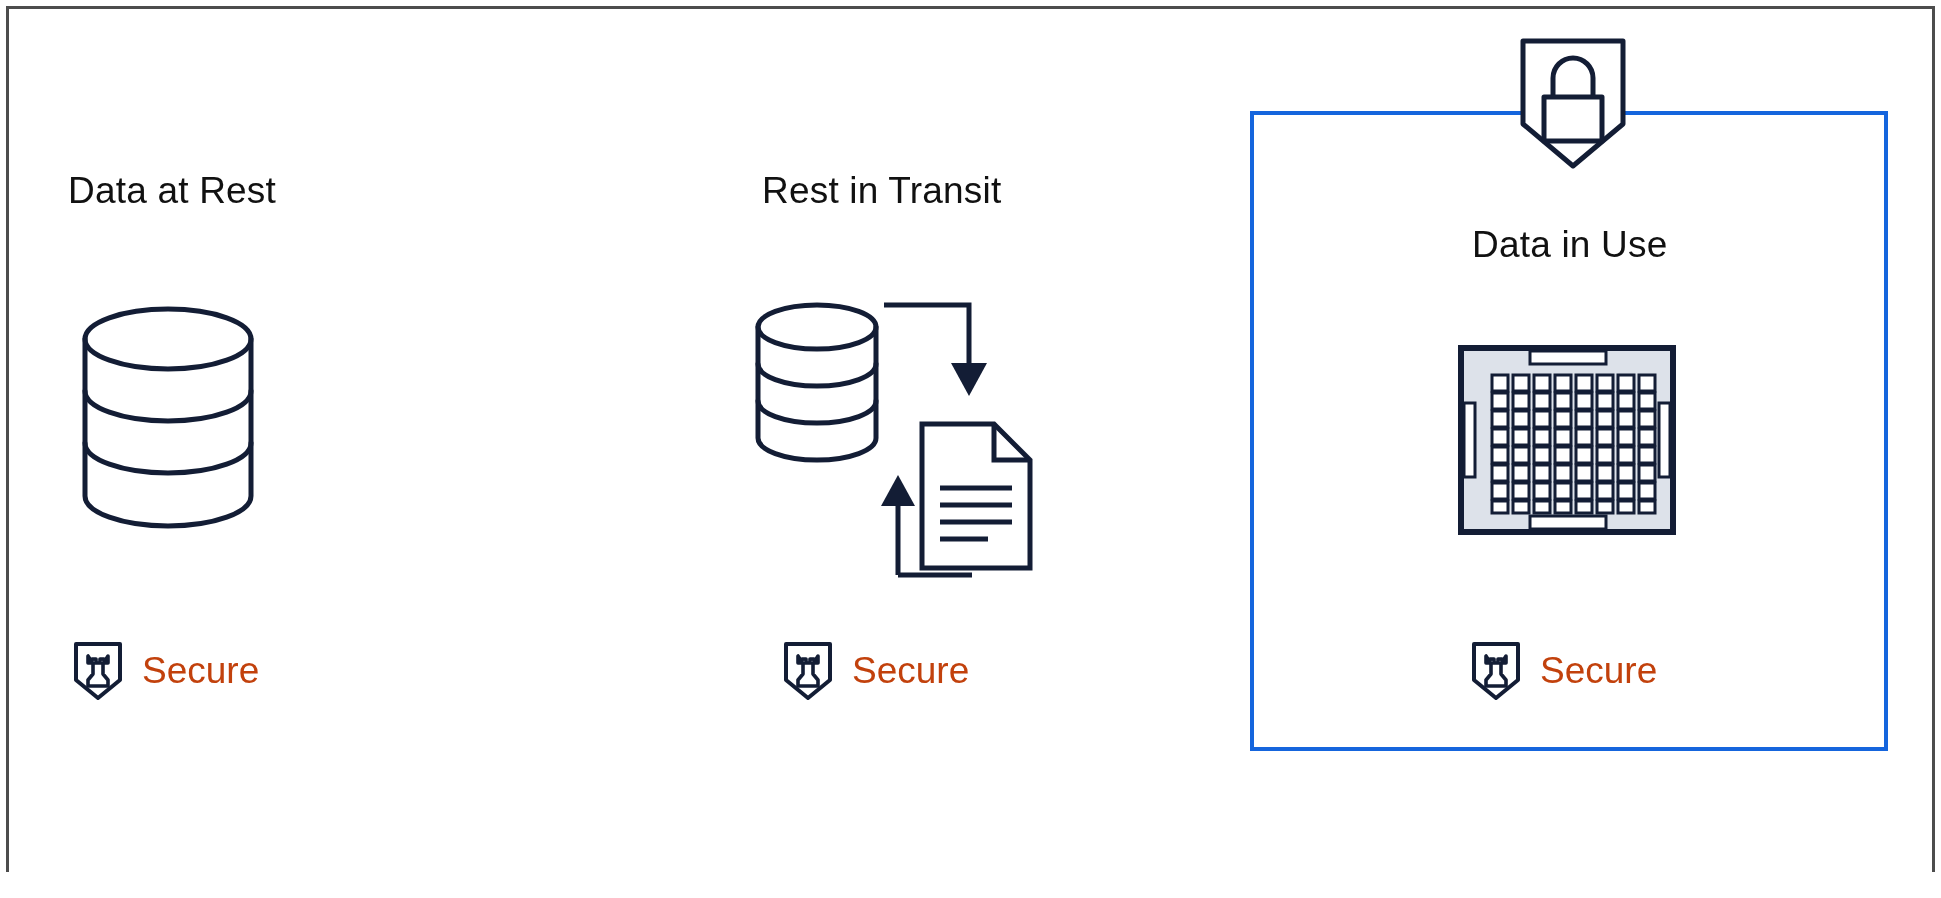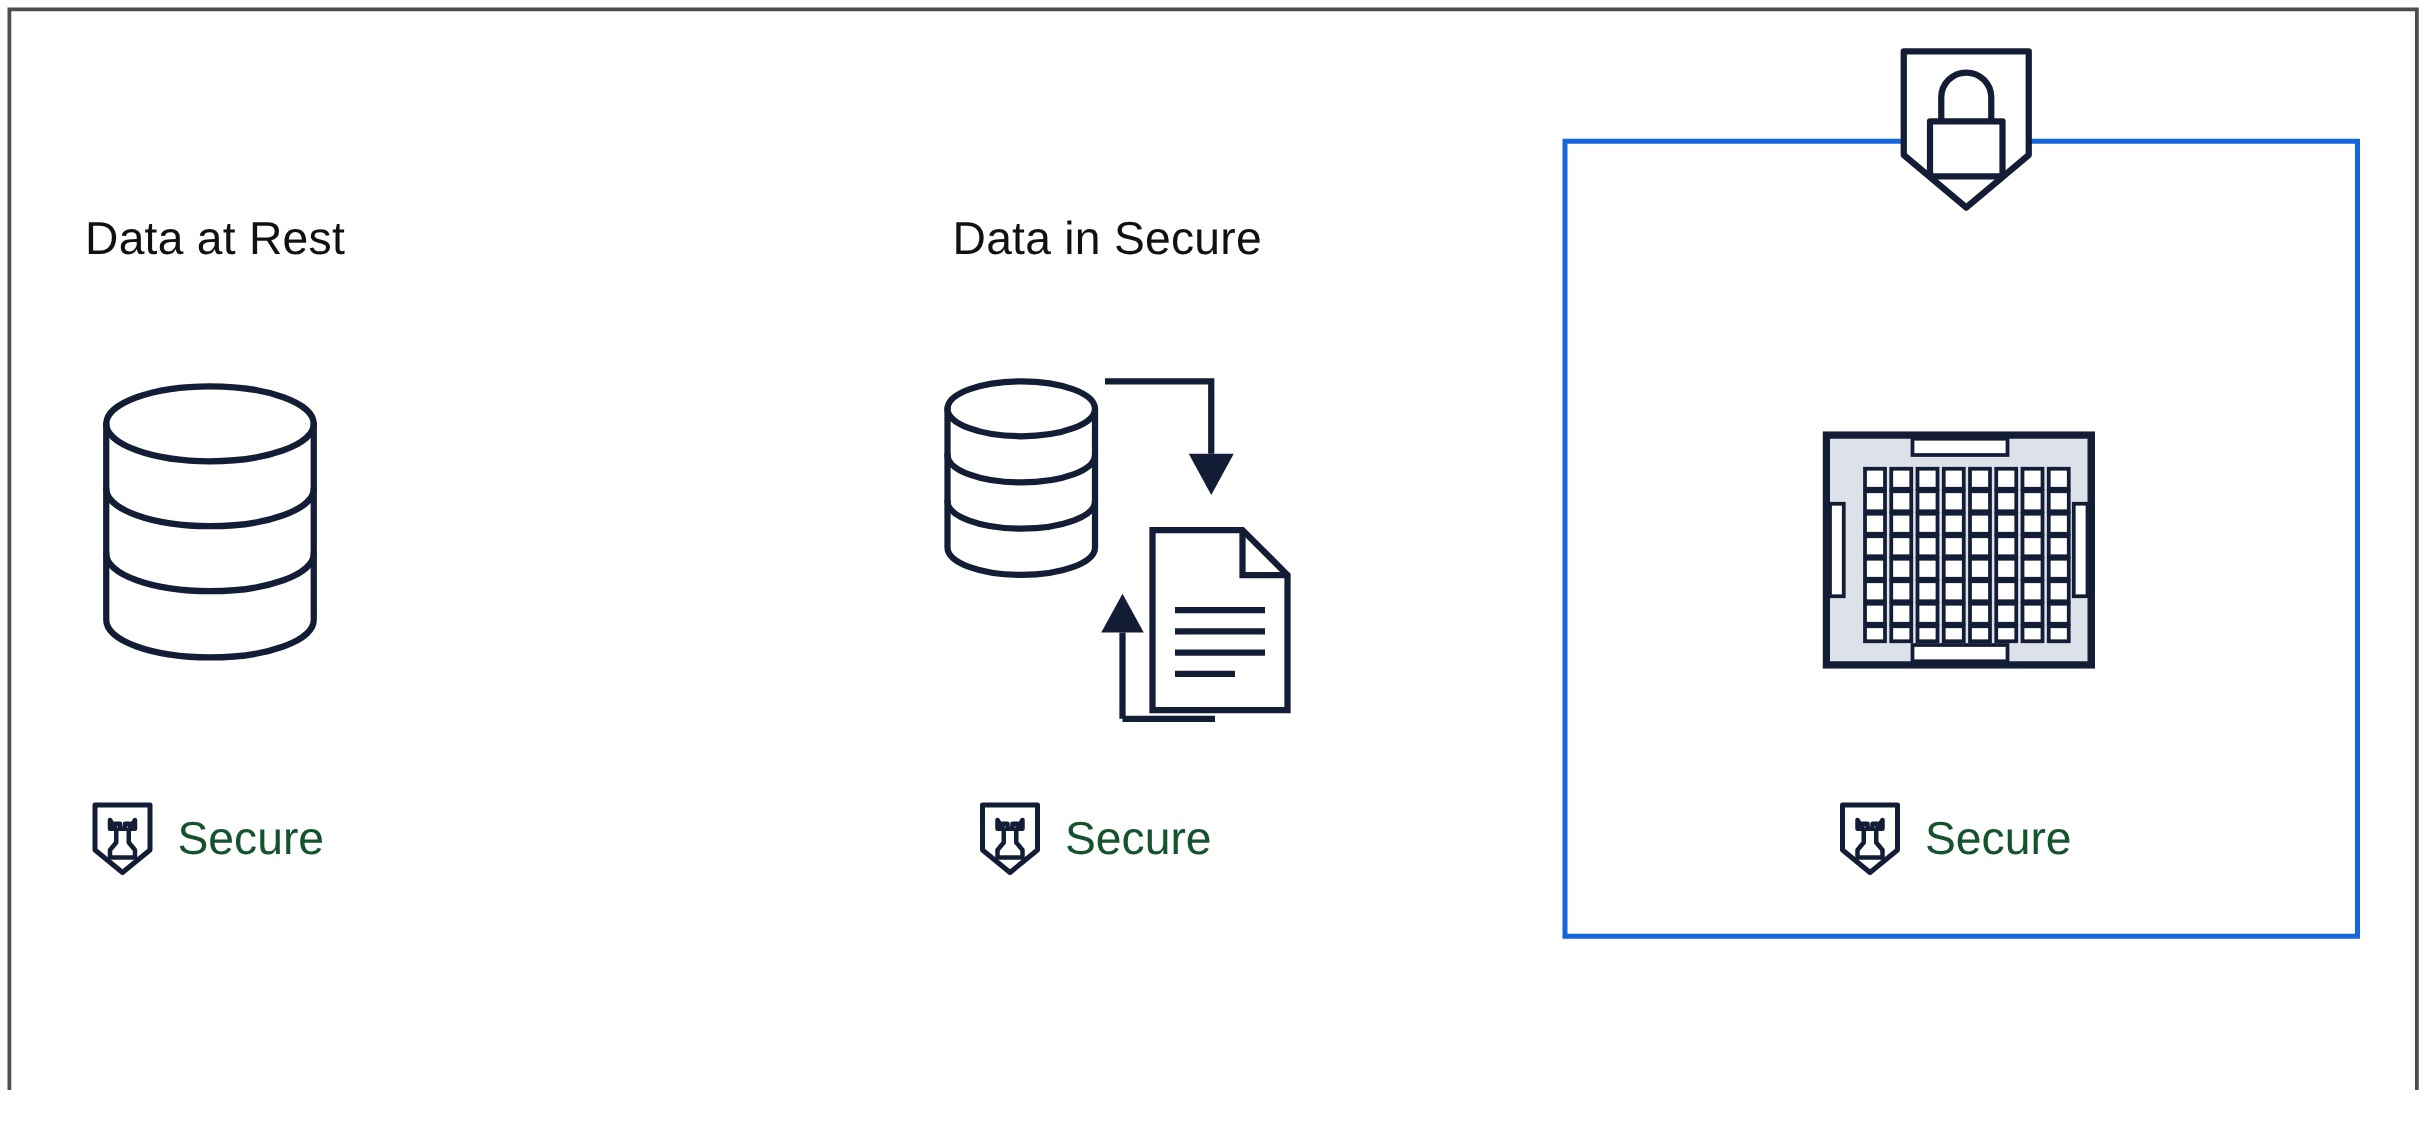--- a/index.html
+++ b/index.html
@@ -45,21 +45,21 @@
   .secure-row {
     position: absolute;
     display: flex;
     align-items: center;
     gap: 18px;
   }
   #secure-rest    { left: 72px;  top: 640px; }
   #secure-transit { left: 782px; top: 640px; }
   #secure-use     { left: 1470px; top: 640px; }
   .secure-label {
-    color: #14532d;
+    color: #c2410c;
     font-size: 37px;
     white-space: nowrap;
   }
   .svg-abs { position: absolute; }
   #cc-box {
     position: absolute;
     left: 1250px;
     top: 111px;
     width: 638px;
     height: 640px;
@@ -93,21 +93,21 @@
 
   <div class="secure-row" id="secure-rest">
     <svg width="52" height="62" viewBox="0 0 52 62" aria-hidden="true">
       <path d="M4 4 L48 4 L48 40 L26 58 L4 40 Z" fill="none" stroke="#131d35" stroke-width="4" stroke-linejoin="round"></path>
       <path d="M16 16 L16 23 L20 23 L20 19 L24 19 L24 23 L28 23 L28 19 L32 19 L32 23 L36 23 L36 16
                L36 16 L31 24 L31 34 L36 40 L36 46 L16 46 L16 40 L21 34 L21 24 Z" fill="none" stroke="#131d35" stroke-width="3.6" stroke-linejoin="round"></path>
     </svg>
     <span class="secure-label">Secure</span>
   </div>
 
-  <div class="panel-title" id="title-transit">Data in Secure</div>
+  <div class="panel-title" id="title-transit">Rest in Transit</div>
 
   <svg class="svg-abs" id="db-transit" width="130" height="165" viewBox="0 0 130 165" aria-hidden="true">
     <g fill="none" stroke="#131d35" stroke-width="5" stroke-linecap="round" stroke-linejoin="round">
       <ellipse cx="65" cy="27" rx="59" ry="22"></ellipse>
       <path d="M6 27 L6 138 A59 22 0 0 0 124 138 L124 27"></path>
       <path d="M6 64 A59 22 0 0 0 124 64"></path>
       <path d="M6 101 A59 22 0 0 0 124 101"></path>
     </g>
   </svg>
 
@@ -142,20 +142,21 @@
   </div>
 
   <div id="cc-box"></div>
 
   <svg class="svg-abs" id="lock-shield" width="110" height="135" viewBox="0 0 110 135" aria-hidden="true">
     <path d="M5 5 L105 5 L105 88 L55 130 L5 88 Z" fill="#ffffff" stroke="#131d35" stroke-width="5" stroke-linejoin="round"></path>
     <path d="M35 62 L35 42 A20 20 0 0 1 75 42 L75 62" fill="none" stroke="#131d35" stroke-width="5" stroke-linejoin="round"></path>
     <rect x="26" y="61" width="58" height="44" fill="#ffffff" stroke="#131d35" stroke-width="5" stroke-linejoin="round"></rect>
   </svg>
 
+  <div class="panel-title" id="title-use">Data in Use</div>
 
   <svg class="svg-abs" id="chip" width="218" height="190" viewBox="0 0 218 190" aria-hidden="true">
 
     <rect x="3" y="3" width="212" height="184" fill="#dde2ea" stroke="#131d35" stroke-width="6"></rect>
 
     <rect x="72" y="6" width="76" height="13" fill="#ffffff" stroke="#131d35" stroke-width="3"></rect>
 
     <rect x="72" y="171" width="76" height="13" fill="#ffffff" stroke="#131d35" stroke-width="3"></rect>
 
     <rect x="6" y="58" width="11" height="74" fill="#ffffff" stroke="#131d35" stroke-width="3"></rect>

